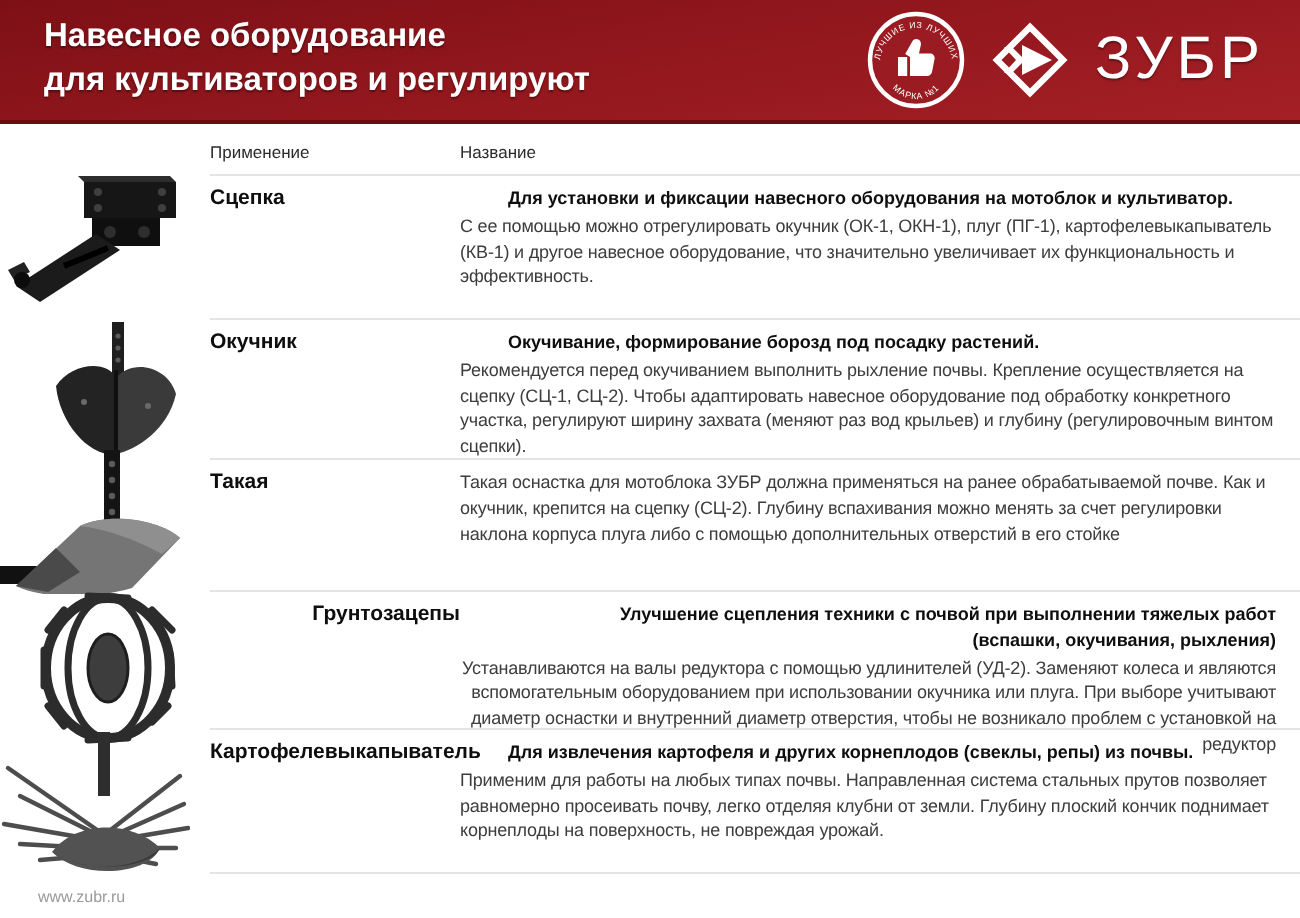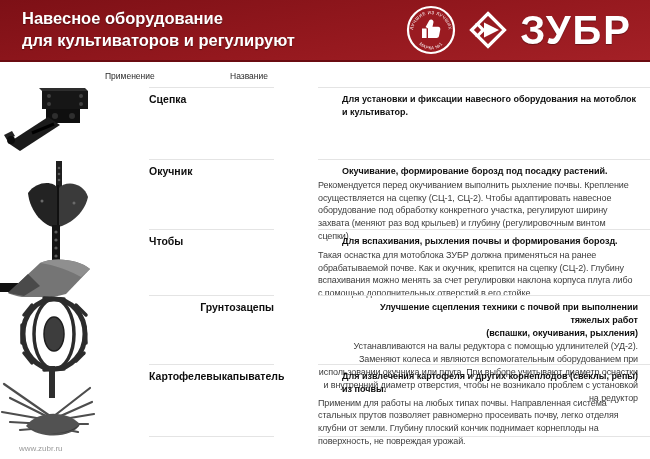--- a/index.html
+++ b/index.html
@@ -11,29 +11,29 @@
   .banner{
     height:62px;display:flex;align-items:center;justify-content:space-between;
     background:linear-gradient(170deg,#7d1016 0%,#94181e 55%,#a42026 100%);
     border-bottom:2px solid #6b0c11;box-sizing:border-box;
   }
   .banner-title{
     padding-left:22px;color:#fff;font-weight:bold;font-size:16.5px;line-height:1.33;
     text-shadow:0 1px 1px rgba(0,0,0,.4);
   }
   .logo-group{display:flex;align-items:center;gap:13px;padding-right:18px;}
-  .brand-word{color:#fff;font-weight:bold;font-size:40px;letter-spacing:2px;line-height:1;
+  .brand-word{color:#fff;font-weight:normal;font-size:30px;letter-spacing:2px;line-height:1;
     text-shadow:0 1px 1px rgba(0,0,0,.35);}
   
   .col-headers{
     display:grid;grid-template-columns:105px 125px 1fr;
     margin-top:9px;margin-bottom:2px;height:14px;
   }
   .col-headers .h{font-size:8.5px;color:#2b2b2b;}
-  .row{display:grid;grid-template-columns:105px 125px 1fr;position:relative;gap:44px;}
+  .row{display:grid;grid-template-columns:105px 125px 1fr;position:relative;}
   .row .cell-name,.row .cell-app{border-top:1px solid #e4e4e4;padding-top:5px;box-sizing:border-box;}
   .cell-name{font-size:10.5px;font-weight:bold;color:#0e0e0e;}
   .cell-app{padding-right:12px;}
   .lead{font-size:9px;font-weight:bold;color:#0e0e0e;line-height:1.42;white-space:pre-line;margin-bottom:1px;margin-left:24px;}
   .body{font-size:9px;color:#3d3d3d;line-height:1.43;letter-spacing:-0.1px;}
   .cell-img{position:relative;}
   .cell-img svg{position:absolute;}
   .r1{height:72px;} .r2{height:70px;} .r3{height:66px;} .r4{height:69px;text-align:right;} .r5{height:72px;}
   .row.end .cell-name,.row.end .cell-app{padding:0;height:0;}
   .footer-url{position:absolute;left:19px;bottom:6px;font-size:8px;color:#9a9a9a;}
@@ -97,20 +97,21 @@
           <circle cx="70" cy="29" r="3" fill="#2e2e2e"></circle>
         <polygon points="46,30 58,38 18,64 6,56" fill="#1b1b1b"></polygon>
         <line x1="30" y1="46" x2="52" y2="37" stroke="#000000" stroke-width="3"></line>
         <polygon points="2,48 10,44 13,49 5,53" fill="#222222"></polygon>
         <circle cx="9" cy="53" r="4" fill="#0c0c0c"></circle>
       </svg>
     </div>
     <div class="cell-name">Сцепка</div>
     <div class="cell-app">
       <div class="lead">Для установки и фиксации навесного оборудования на мотоблок и культиватор.</div>
+      <div class="body">С ее помощью можно отрегулировать окучник (ОК-1, ОКН-1), плуг (ПГ-1), картофелевыкапыватель (КВ-1) и другое навесное оборудование, что значительно увеличивает их функциональность и эффективность.</div>
     </div>
   </div>
 
   <div class="row r2">
     <div class="cell-img">
       <svg width="80" height="72" viewBox="0 0 80 72" style="left:12px;top:2px;">
         <rect x="44" y="0" width="6" height="30" fill="#1f1f1f"></rect>
         <circle cx="47" cy="7" r="1.3" fill="#5a5a5a"></circle>
           <circle cx="47" cy="13" r="1.3" fill="#5a5a5a"></circle>
           <circle cx="47" cy="19" r="1.3" fill="#5a5a5a"></circle>
@@ -135,23 +136,22 @@
         <circle cx="56" cy="7" r="1.6" fill="#5a5a5a"></circle>
           <circle cx="56" cy="15" r="1.6" fill="#5a5a5a"></circle>
         <circle cx="56" cy="23" r="1.6" fill="#5a5a5a"></circle>
           <circle cx="56" cy="31" r="1.6" fill="#5a5a5a"></circle>
         <polygon points="0,58 24,58 24,67 0,67" fill="#111111"></polygon>
         <path d="M8,68 L40,38 C55,31 80,35 90,44 L66,69 C45,75 20,74 8,68 Z" fill="#757575"></path>
         <path d="M40,38 C55,31 80,35 90,44 L81,52 C63,42 48,39 40,38 Z" fill="#8f8f8f"></path>
         <polygon points="8,68 28,49 40,61 24,71" fill="#4a4a4a"></polygon>
       </svg>
     </div>
-    <div class="cell-name">Чтобы</div>
-    <div class="cell-app">
-      <div class="lead">Для вспахивания, рыхления почвы и формирования борозд.</div>
+    <div class="cell-name">Такая</div>
+    <div class="cell-app">
       <div class="body">Такая оснастка для мотоблока ЗУБР должна применяться на ранее обрабатываемой почве. Как и окучник, крепится на сцепку (СЦ-2). Глубину вспахивания можно менять за счет регулировки наклона корпуса плуга либо с помощью дополнительных отверстий в его стойке</div>
     </div>
   </div>
 
   <div class="row r4">
     <div class="cell-img">
       <svg width="72" height="78" viewBox="0 0 72 78" style="left:18px;top:0;">
         <ellipse cx="36" cy="39" rx="31" ry="35" fill="none" stroke="#2c2c2c" stroke-width="5"></ellipse>
         <ellipse cx="36" cy="39" rx="20" ry="35" fill="none" stroke="#2c2c2c" stroke-width="3.5"></ellipse>
         <ellipse cx="36" cy="39" rx="10" ry="17" fill="#3d3d3d" stroke="#1e1e1e" stroke-width="1.5"></ellipse>

